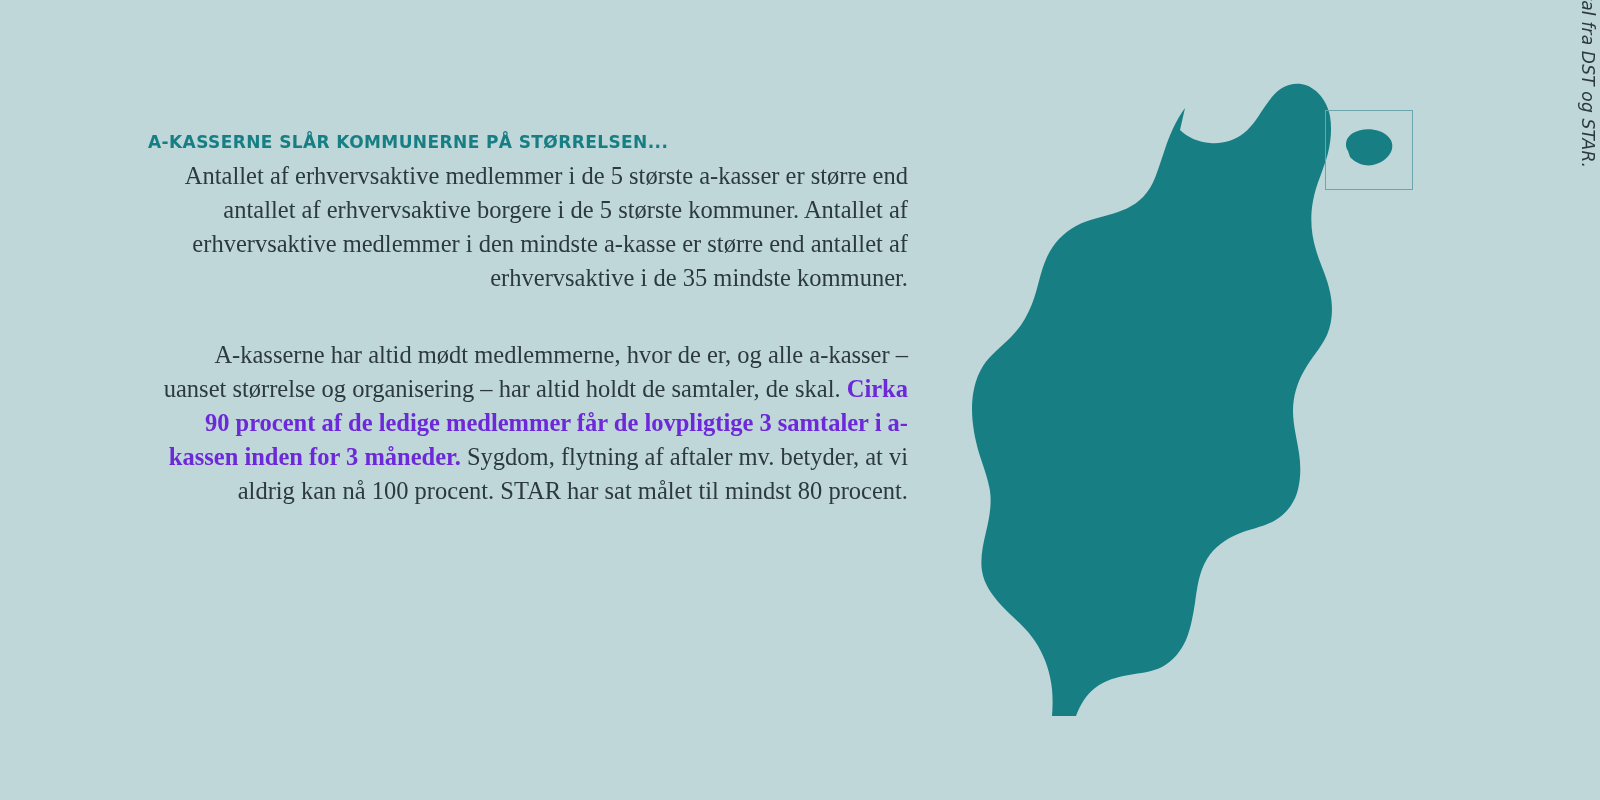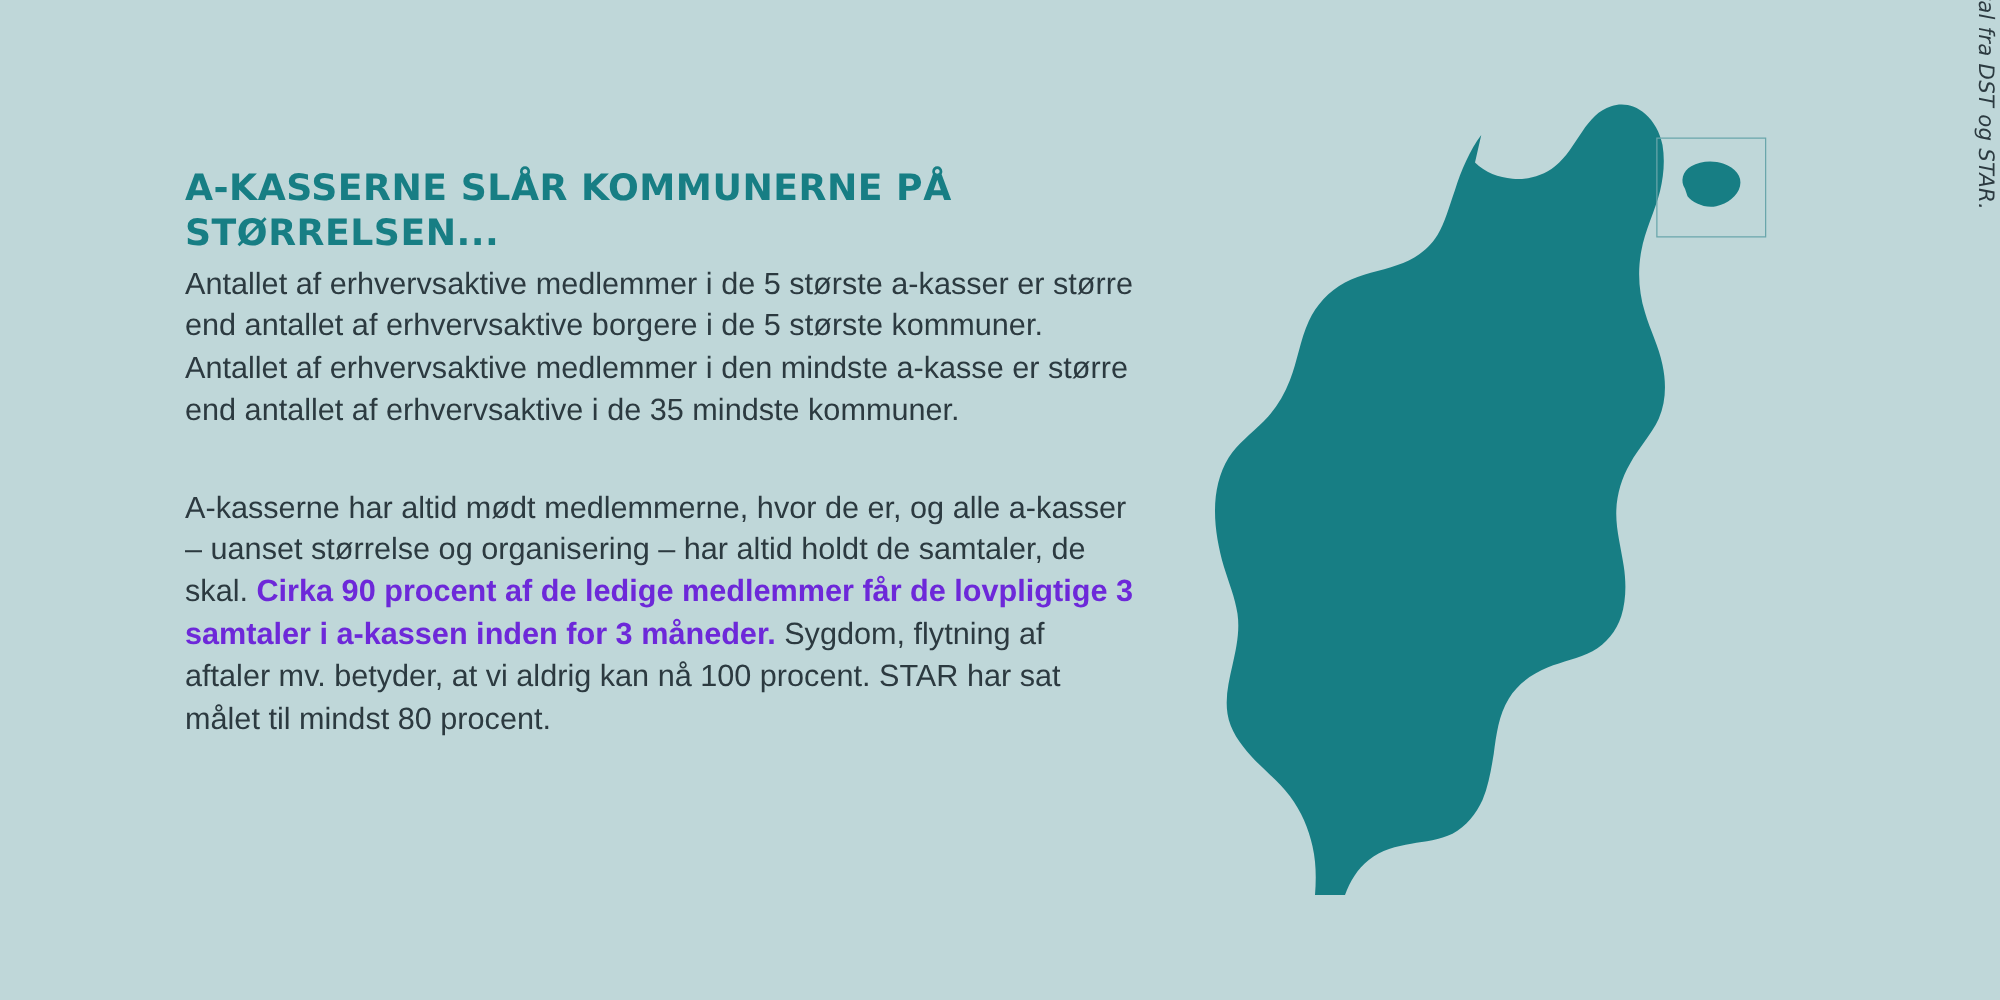--- a/index.html
+++ b/index.html
@@ -24,33 +24,34 @@
     position: absolute;
     left: 148px;
     top: 132px;
     width: 760px;
   }
   .block { margin-bottom: 44px; }
   .block:last-child { margin-bottom: 0; }
   .heading {
     font-family: "DejaVu Sans", sans-serif;
     font-weight: 700;
-    font-size: 29px;
+    font-size: 17px;
     letter-spacing: 0.4px;
     color: #177e84;
     margin: 0 0 6px 0;
     line-height: 1.25;
   }
   .body-text {
-    font-family: Liberation Sans, sans-serif;
+    font-family: Liberation Serif, serif;
     font-size: 24.5px;
     line-height: 1.38;
     color: #2c3a40;
     margin: 0;
     font-weight: 400;
+    text-align: right;
   }
   .body-text b, .body-text strong {
     font-weight: 700;
     color: #6d28d9;
   }
   
   .map-wrap {
     position: absolute;
     left: 880px;
     top: 60px;

